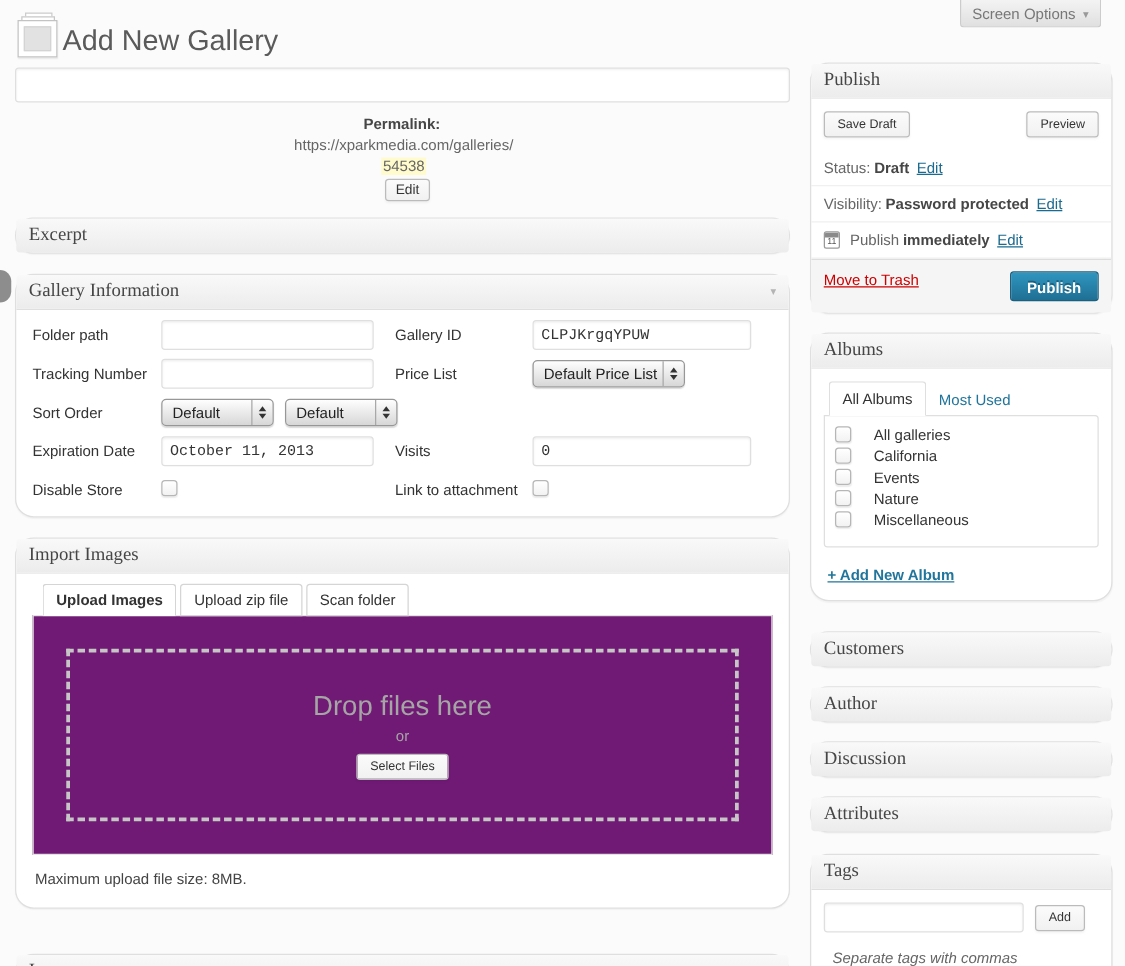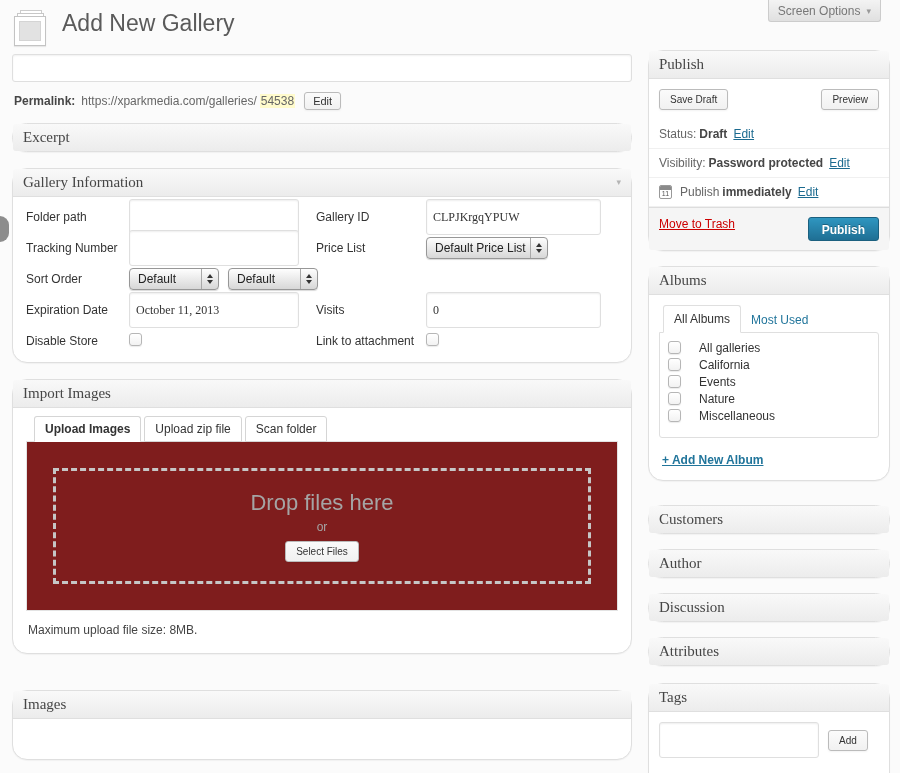--- a/index.html
+++ b/index.html
@@ -18,21 +18,21 @@
     border:1px solid #ccc; border-top:none; border-radius:0 0 3px 3px;
     color:#777; font-size:12px; cursor:pointer; font-family:inherit;
   }
   .screen-options .soarr { font-size:9px; color:#999; }
 
   .admin-arrow {
     position:absolute; left:0; top:216px; width:9px; height:26px;
     background:#8d8d8d; border-radius:0 13px 13px 0; cursor:pointer;
   }
 
-  .titlebar { padding:10px 0 0 14px; height:46px; display:flex; align-items:flex-start; gap:12px; }
+  .titlebar { padding:10px 0 0 14px; height:46px; display:flex; align-items:flex-end; }
   .icon32 { position:relative; width:36px; height:36px; flex:0 0 auto; }
   .icon32 .back2 { position:absolute; left:6px; top:0; width:22px; height:5px; background:#fff; border:1px solid #ccc; }
   .icon32 .back1 { position:absolute; left:3px; top:3px; width:27px; height:5px; background:#fff; border:1px solid #c7c7c7; }
   .icon32 .sheet { position:absolute; left:0; bottom:0; width:32px; height:30px; background:#fff; border:1px solid #c3c3c3; box-shadow:0 1px 1px rgba(0,0,0,.08); }
   .icon32 .sheet::after { content:""; position:absolute; left:4px; right:4px; top:4px; bottom:4px; background:#e2e2e2; border:1px solid #d4d4d4; }
   h1.page-title { margin:0; font-size:23px; font-weight:400; color:#5a5a5a; letter-spacing:0; }
 
   
   .columns { display:flex; gap:16px; padding:0 10px 0 12px; margin-top:4px; }
   .main-col { width:620px; flex:0 0 620px; }
@@ -57,22 +57,22 @@
     box-shadow:0 1px 2px rgba(0,0,0,.05); white-space:nowrap;
   }
   .btn.small { padding:2px 8px; font-size:11px; }
   .btn-primary {
     background:linear-gradient(#2f96c0,#1f6f94); border:1px solid #1b607f; color:#fff;
     font-weight:bold; text-shadow:0 -1px 0 rgba(0,0,0,.3); padding:5px 13px; border-radius:3px;
     cursor:pointer; font-size:12px; font-family:inherit;
   }
 
   .tinput {
-    height:36px; border:1px solid #dfdfdf; border-radius:3px; padding:0 6px;
-    font-size:12px; color:#333; background:#fff; font-family:Liberation Serif, serif;
+    height:24px; border:1px solid #dfdfdf; border-radius:3px; padding:0 6px;
+    font-size:12px; color:#333; background:#fff; font-family:Liberation Mono, monospace;
     box-shadow:inset 0 1px 2px rgba(0,0,0,.07); outline:none;
   }
 
   .mac-select {
     display:inline-flex; align-items:stretch; height:22px;
     border:1px solid #979797; border-radius:4px;
     background:linear-gradient(#fefefe,#d7d7d7); box-shadow:0 1px 1px rgba(0,0,0,.15);
     font-size:12px; color:#222; cursor:pointer;
   }
   .mac-select .val { padding:3px 8px 0; flex:1; white-space:nowrap; overflow:hidden; }
@@ -85,39 +85,39 @@
     appearance:none; -webkit-appearance:none; width:13px; height:13px; margin:0;
     border:1px solid #b6b6b6; border-radius:3px; background:linear-gradient(#fff,#f2f2f2);
     box-shadow:0 1px 1px rgba(0,0,0,.08); cursor:pointer; flex:0 0 auto;
   }
 
   a.blue-link { color:#21759b; text-decoration:underline; cursor:pointer; }
 
   
   .title-input { width:100%; height:28px; font-size:15px; margin:4px 0 0; border:1px solid #dfdfdf; border-radius:3px; padding:3px 8px; background:#fff; box-shadow:inset 0 1px 2px rgba(0,0,0,.06); outline:none; font-family:inherit; }
 
-  .permalink-row { margin:10px 0 13px 2px; display:flex; align-items:center; gap:3px; color:#666; }
+  .permalink-row { margin:10px 0 13px 2px; display:flex; align-items:center; gap:3px; color:#666;flex-direction:column; }
   .permalink-row strong { color:#464646; margin-right:3px; }
   .permalink-row .slug { background:#fffbcc; padding:0 1px; }
   .permalink-row .btn { margin-left:6px; }
 
   .gi-inside { padding:8px 13px 9px; }
   .gi-grid { display:grid; grid-template-columns:103px 187px 110px 182px; grid-auto-rows:24px; row-gap:7px; align-items:center; }
   .gi-grid .lbl { color:#333; }
   .gi-grid .tinput.w170 { width:170px; }
   .gi-grid .tinput.w175 { width:175px; }
   .sort-cell { grid-column:2 / span 3; display:flex; gap:9px; align-items:center; }
   .mac-select.w120 { width:122px; }
   .mac-select.w90 { width:90px; }
 
   .ii-inside { padding:8px 13px 4px; }
   .tabs { display:flex; padding-left:8px; margin-bottom:-1px; position:relative; z-index:2; }
   .tab { border:1px solid #d5d5d5; background:#fff; padding:5px 10px; color:#333; border-radius:3px 3px 0 0; margin-right:3px; cursor:pointer; }
   .tab.active { font-weight:bold; border-bottom-color:#fff; }
-  .upload-box { border:1px solid #e3e3e3; background:#7f1d1d; padding:26px; height:170px; position:relative; z-index:1; }
+  .upload-box { border:1px solid #e3e3e3; background:#701a75; padding:26px; height:192px; position:relative; z-index:1; }
   .dropzone { border:3px dashed #c6c6c6; height:100%; display:flex; flex-direction:column; align-items:center; justify-content:center; }
   .drop-main { font-size:22px; color:#a5a5a5; }
   .drop-or { font-size:12px; color:#a5a5a5; margin:4px 0 7px; }
   .uploader-note { margin:13px 2px 0; color:#444; }
   .max-note { margin:12px 2px 12px; color:#444; }
 
   .postbox.import-box { margin-bottom:36px; }
   .actions-row { padding:8px 20px 8px 13px; display:flex; justify-content:flex-end; align-items:center; gap:8px; height:40px; }
 
   

